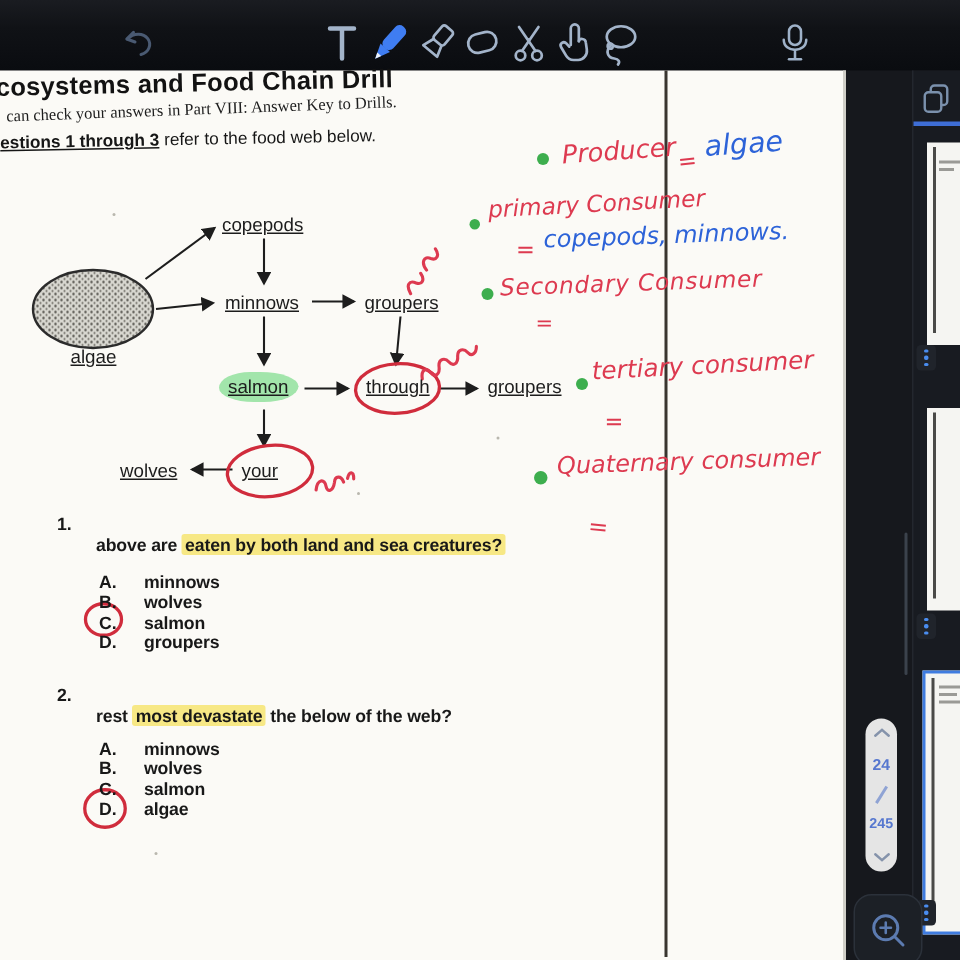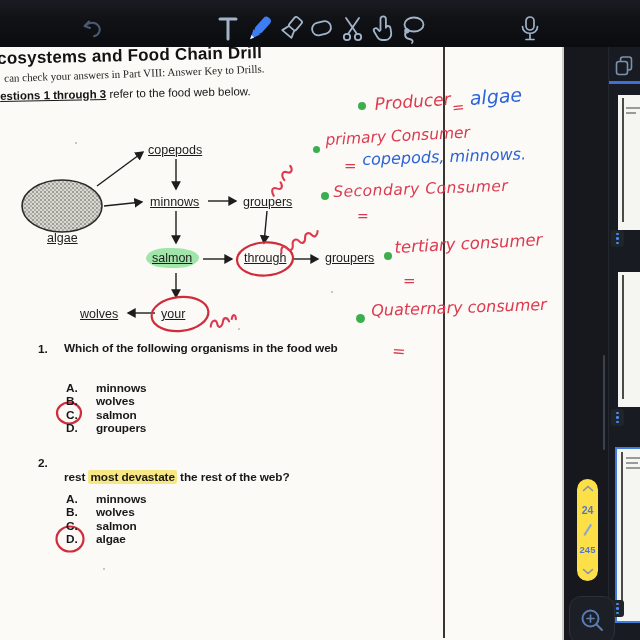--- a/index.html
+++ b/index.html
@@ -47,21 +47,21 @@
   .sidebar{left:608px;top:47px;width:32px;height:593px;background:#181b21;border-left:1px solid #23272e;}
   .tab-underline{left:609px;top:81px;width:31px;height:2.5px;background:#3e6ed6;}
   .thumb{background:#f5f5f2;}
   .thumb .medge{position:absolute;left:4px;top:3px;width:1.5px;height:92%;background:#4a4a48;}
   .thumb.sel{border:2px solid #3f7ce0;}
   .mline{position:absolute;background:#9a9a96;height:1.5px;}
   .dots-btn{width:13px;height:17px;background:#20242b;border-radius:3px;
             display:flex;flex-direction:column;align-items:center;justify-content:center;gap:1.8px;}
   .dots-btn i{width:2.6px;height:2.6px;border-radius:50%;background:#4a8df0;}
 
-  .pill{left:577px;top:479px;width:21px;height:102px;background:#fde047;border-radius:11px;
+  .pill{left:577px;top:479px;width:21px;height:102px;background:#e5e5e5;border-radius:11px;
         display:flex;flex-direction:column;align-items:center;justify-content:space-between;
         padding:6px 0;box-sizing:border-box;}
   .pill .num{color:#5677cf;font-size:10.5px;font-weight:bold;line-height:11px;}
   .pill .slash{width:13px;height:1.5px;background:#8fa3d4;transform:rotate(-58deg);}
 
   .zoom-btn{left:569px;top:596px;width:44px;height:46px;background:#1c2026;
             border:1px solid #2b313a;border-radius:12px;display:flex;align-items:center;justify-content:center;}
 </style>
 </head>
 <body>
@@ -216,33 +216,35 @@
   <div class="a fw-label" style="left:150px;top:195px">minnows</div>
   <div class="a fw-label" style="left:243px;top:195px">groupers</div>
   <div class="a fw-label salmon-hl" style="left:146px;top:248px">salmon</div>
   <div class="a fw-label" style="left:244px;top:251px">through</div>
   <div class="a fw-label" style="left:325px;top:251px">groupers</div>
   <div class="a fw-label" style="left:80px;top:307px">wolves</div>
   <div class="a fw-label" style="left:161px;top:307px">your</div>
   <div class="a fw-label" style="left:47px;top:231px">algae</div>
 
   <div class="a q-text" style="left:38px;top:342px">1.</div>
-  <div class="a q-text" style="left:64px;top:341px">Which of the following organisms in the food web</div>
+  <div class="a q-text" style="left:64px;top:356px">
+    <span>above are </span><span class="hl-y">eaten by both land and sea creatures?</span>
+  </div>
   <div class="a q-text" style="left:66px;top:381px">A.</div>
   <div class="a q-text" style="left:96px;top:381px">minnows</div>
   <div class="a q-text" style="left:66px;top:394px">B.</div>
   <div class="a q-text" style="left:96px;top:394px">wolves</div>
   <div class="a q-text" style="left:66px;top:408px">C.</div>
   <div class="a q-text" style="left:96px;top:408px">salmon</div>
   <div class="a q-text" style="left:66px;top:421px">D.</div>
   <div class="a q-text" style="left:96px;top:421px">groupers</div>
 
   <div class="a q-text" style="left:38px;top:456px">2.</div>
   <div class="a q-text" style="left:64px;top:470px">
-    <span>rest </span><span class="hl-y">most devastate</span><span> the rest of the web?</span>
+    <span>rest </span><span class="hl-y">most devastate</span><span> the below of the web?</span>
   </div>
   <div class="a q-text" style="left:66px;top:492px">A.</div>
   <div class="a q-text" style="left:96px;top:492px">minnows</div>
   <div class="a q-text" style="left:66px;top:505px">B.</div>
   <div class="a q-text" style="left:96px;top:505px">wolves</div>
   <div class="a q-text" style="left:66px;top:519px">C.</div>
   <div class="a q-text" style="left:96px;top:519px">salmon</div>
   <div class="a q-text" style="left:66px;top:532px">D.</div>
   <div class="a q-text" style="left:96px;top:532px">algae</div>
 

